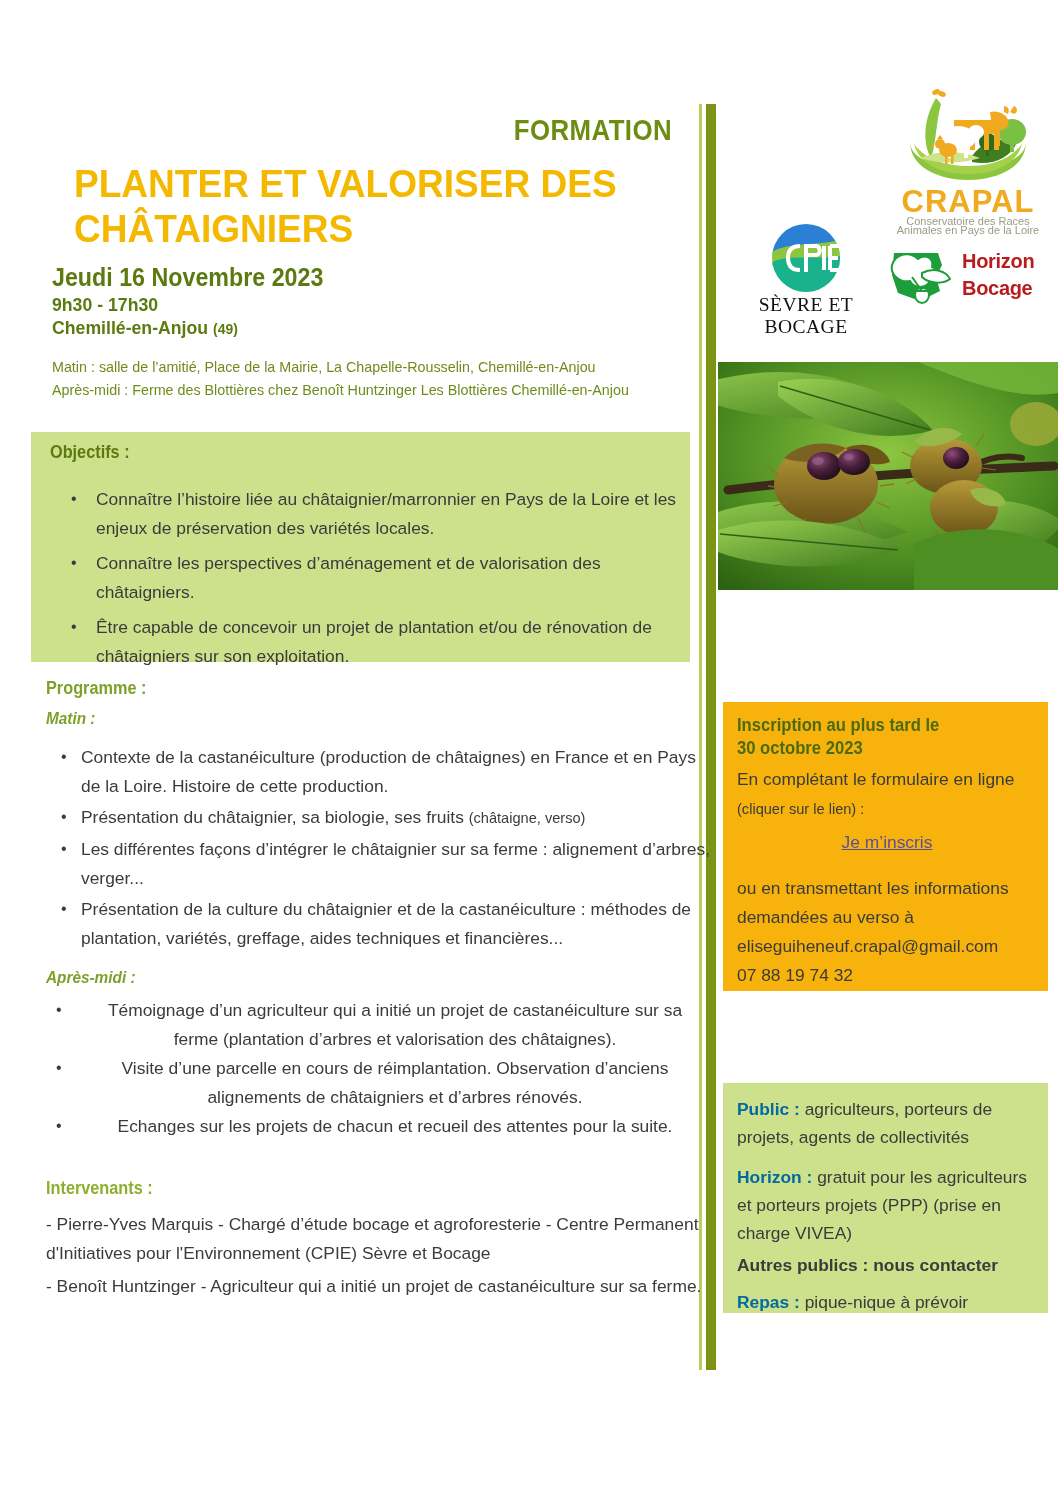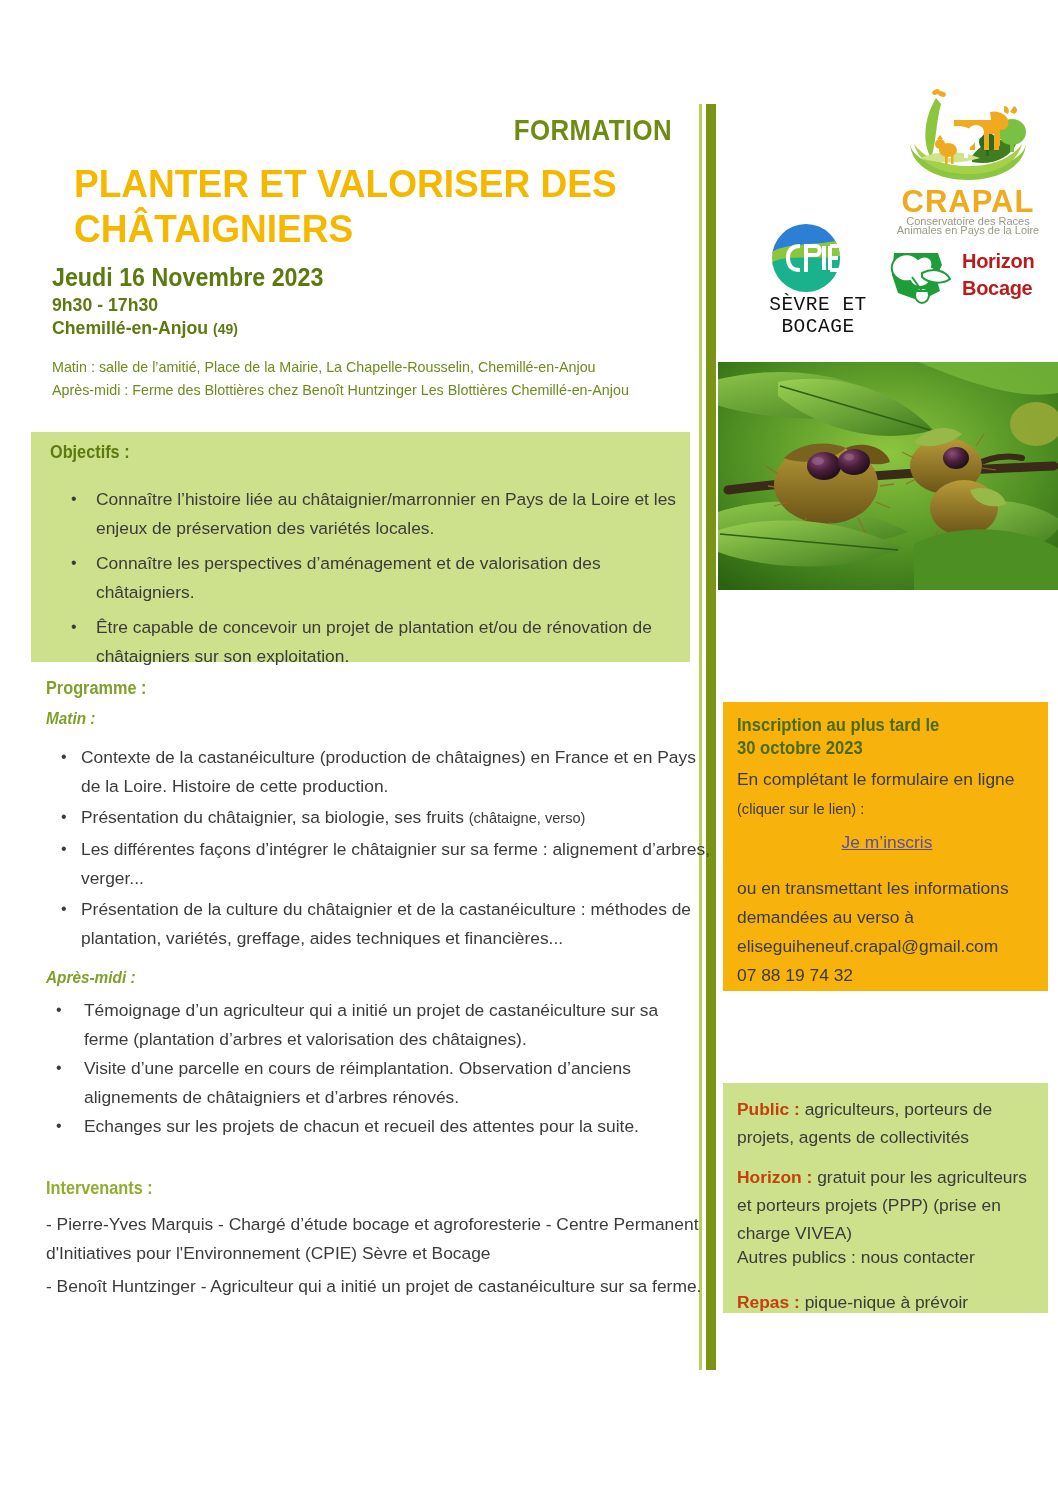--- a/index.html
+++ b/index.html
@@ -105,23 +105,23 @@
   .logo-crapal .tagline{
     position:absolute; left:0; top:133px; width:168px;
     text-align:center;
     font-size:11px; line-height:9px; color:#9a9a86;
   }
   .logo-cpie{
     position:absolute; left:716px; top:222px;
     width:180px; height:105px;
   }
   .logo-cpie .cpie-name{
-    position:absolute; left:12px; top:72px; width:180px;
+    position:absolute; left:0; top:72px; width:180px;
     text-align:center;
-    font-family:Liberation Mono, monospace;
+    font-family:Liberation Serif, serif;
     font-size:19.5px; letter-spacing:.5px; color:#111111;
   }
   .logo-horizon{
     position:absolute; left:886px; top:247px;
     width:166px; height:62px;
   }
   .logo-horizon .hb-text{
     position:absolute; left:76px; top:1px;
     font-size:20px; line-height:27px; font-weight:bold;
     color:#b91c1c; letter-spacing:-.3px;
@@ -206,20 +206,21 @@
     position:absolute; left:46px; top:996px; width:660px;
     margin:0; padding:0; list-style:none;
   }
   .prog-list2 li{
     position:relative;
     padding-left:38px;
     font-size:17.4px;
     line-height:29px;
     color:#3b3b3b;
     margin-bottom:0px;
+    text-align:center;
   }
   .prog-list2 li::before{
     content:"•";
     position:absolute; left:10px; top:-1px;
     font-size:16px; color:#3b3b3b;
   }
 
   
   .interv-title{
     position:absolute; left:46px; top:1178px;
@@ -269,24 +270,24 @@
   .public-box{
     position:absolute;
     left:723px; top:1083px;
     width:325px; height:230px;
     background:#cde08c;
   }
   .pb-row{
     position:absolute; left:14px; width:302px;
     font-size:17.4px; line-height:28px; color:#3b3b3b;
   }
-  .pb-row b{color:#c2410c;}
+  .pb-row b{color:#0369a1;}
   .pb-public{top:12px;}
   .pb-tarifs{top:80px;}
-  .pb-autres{top:160px;}
+  .pb-autres{top:168px;font-weight:bold;}
   .pb-repas{top:205px;}
 </style>
 </head>
 <body>
 
 <div class="page">
 
   <div class="divider-thin"></div>
   <div class="divider-thick"></div>
 

